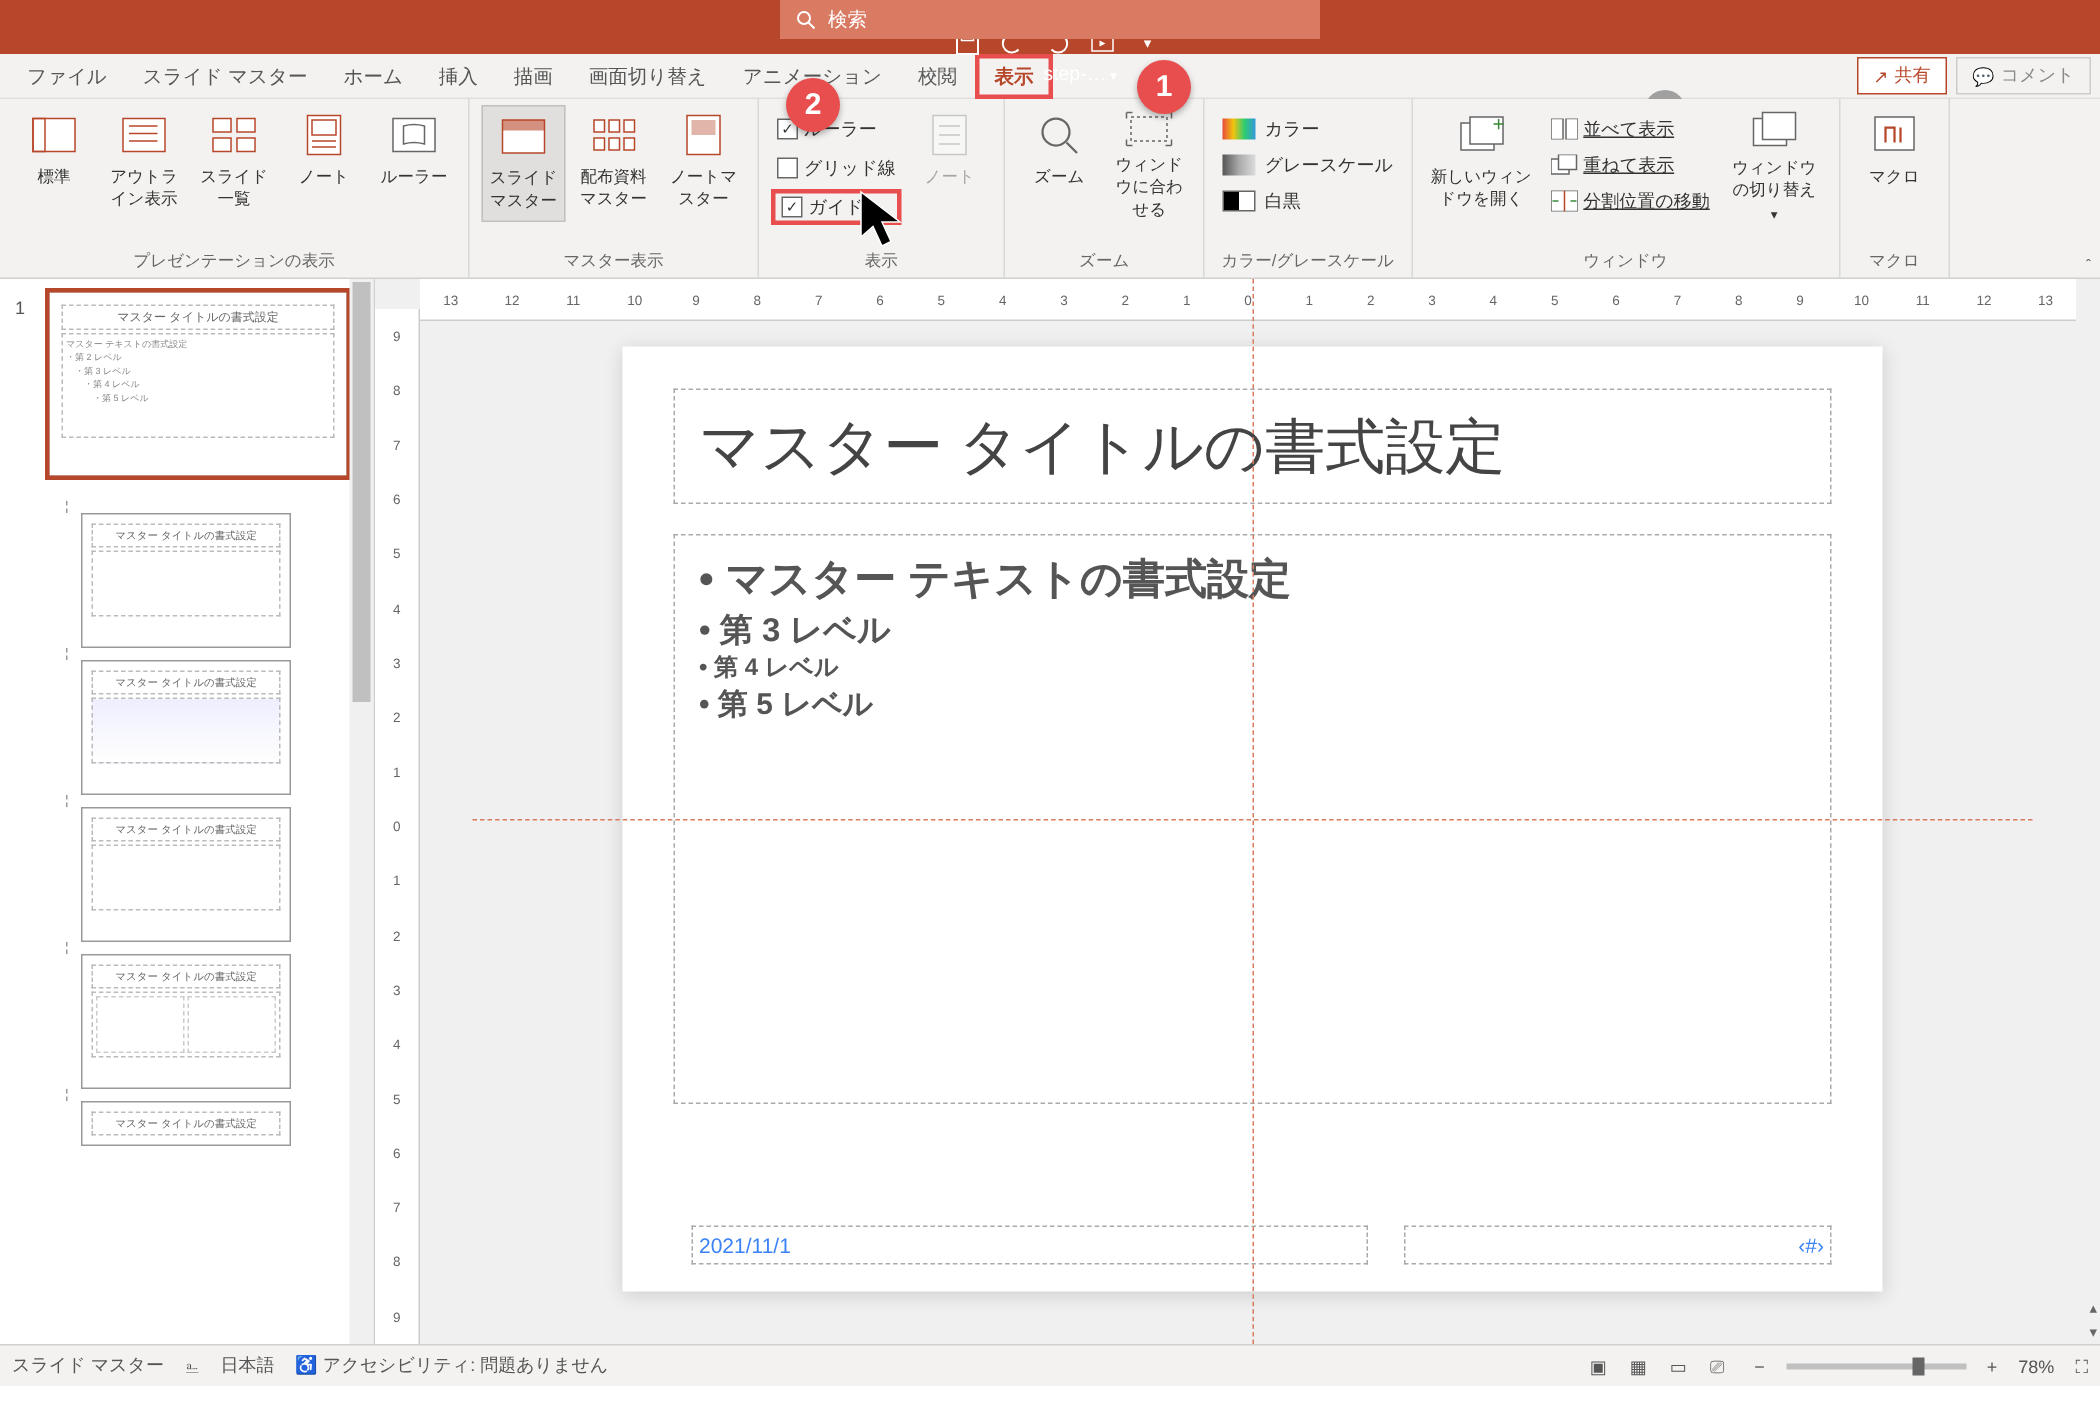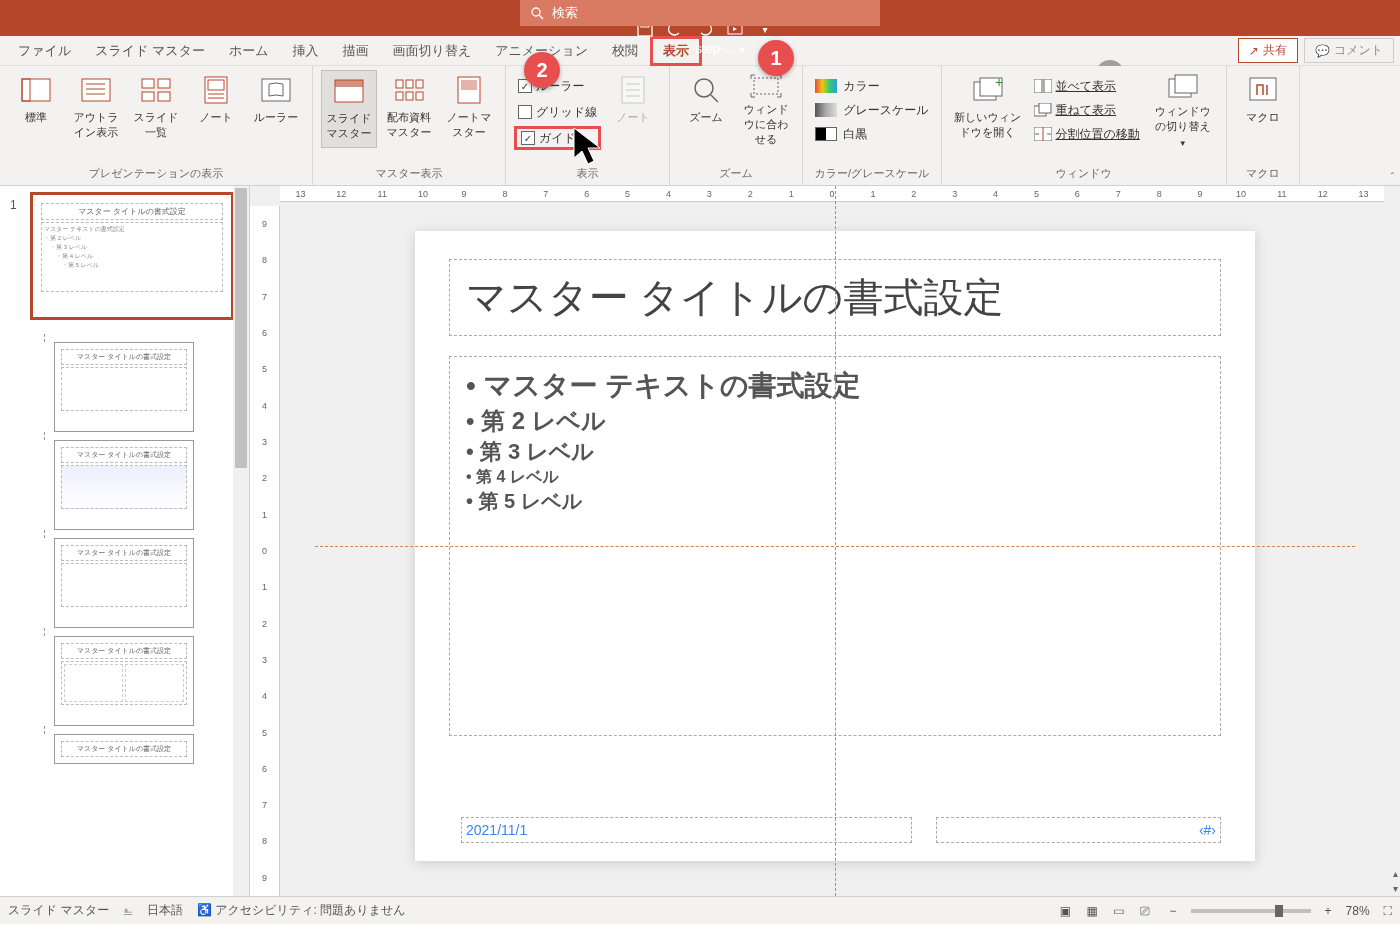--- a/index.html
+++ b/index.html
@@ -65,21 +65,21 @@
 .thumb.selected { outline:3px solid #b7472a; outline-offset:-1px; }
 .thumb.master { width:200px; height:124px; padding:8px; }
 .thumb.layout { width:140px; height:90px; padding:6px; margin-left:50px; }
 .thumb .t-title { font-size:8px; border:1px dashed #bbb; padding:2px 4px; text-align:center; margin-bottom:2px; color:#666; }
 .thumb .t-body { border:1px dashed #bbb; height:38px; font-size:6px; color:#888; padding:2px; }
 .thumb-connector { border-left:1px dashed #999; margin-left:40px; height:8px; }
 .thumb-scroll { position:absolute; right:0; top:0; width:16px; height:100%; background:#f0f0f0; }
 .thumb-scroll .handle { background:#c0c0c0; width:12px; margin:2px; height:280px; }
 
 .canvas-wrap { flex:1; position:relative; background:#f0f0f0; overflow:hidden; }
-.ruler-h { position:absolute; top:0; left:30px; right:16px; height:16px; background:#fff; border-bottom:1px solid #ccc; display:flex; align-items:center; font-size:9px; color:#666; }
+.ruler-h { position:absolute; top:0; left:30px; right:16px; height:28px; background:#fff; border-bottom:1px solid #ccc; display:flex; align-items:center; font-size:9px; color:#666; }
 .ruler-v { position:absolute; top:20px; left:0; width:30px; bottom:0; background:#fff; border-right:1px solid #ccc; display:flex; flex-direction:column; align-items:center; font-size:9px; color:#666; }
 .ruler-h .tick, .ruler-v .tick { flex:1; text-align:center; position:relative; }
 .ruler-v .tick { display:flex; align-items:center; justify-content:center; }
 
 .slide-stage { position:absolute; top:30px; left:60px; right:40px; bottom:20px; display:flex; align-items:center; justify-content:center; }
 .slide { width:840px; height:630px; background:#fff; box-shadow:0 2px 12px rgba(0,0,0,0.15); position:relative; padding:28px 34px; }
 .guide-line-h { position:absolute; left:-100px; right:-100px; top:50%; border-top:1px dashed #d97a5a; }
 .guide-line-v { position:absolute; top:-60px; bottom:-60px; left:50%; border-left:1px dashed #d97a5a; }
 .ph { border:1px dashed #aaa; padding:10px 16px; }
 .ph-title { font-size:40px; color:#444; font-family:"Yu Gothic","Meiryo"; font-weight:300; }
@@ -562,21 +562,20 @@
       </div>
 
     <div class="slide-stage">
       <div class="slide">
         <div class="guide-line-h"></div>
         <div class="guide-line-v"></div>
         <div class="ph ph-title">マスター タイトルの書式設定</div>
         <div class="ph ph-body">
           <ul>
             <li class="lvl1">マスター テキストの書式設定</li>
-            <li class="lvl2">第 2 レベル</li>
             <li class="lvl3">第 3 レベル</li>
             <li class="lvl4">第 4 レベル</li>
             <li class="lvl5">第 5 レベル</li>
           </ul>
         </div>
         <div class="ph-footer-row">
           <div class="ph-footer ph-date">2021/11/1</div>
           <div class="ph-footer ph-num">‹#›</div>
         </div>
       </div>

